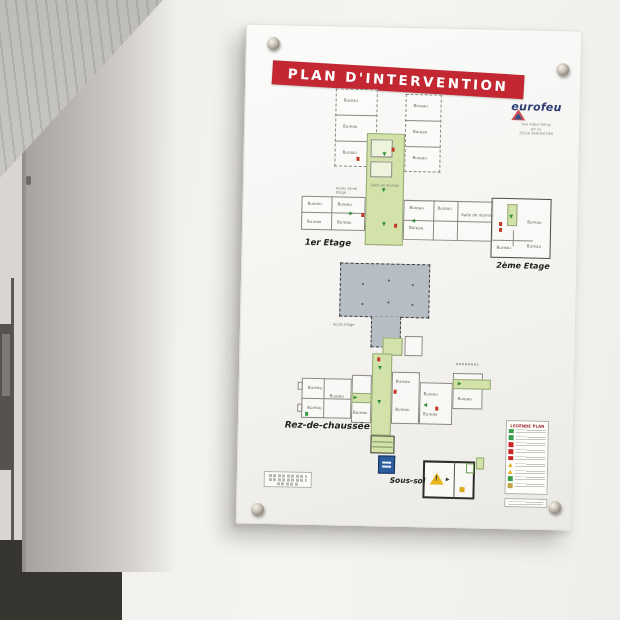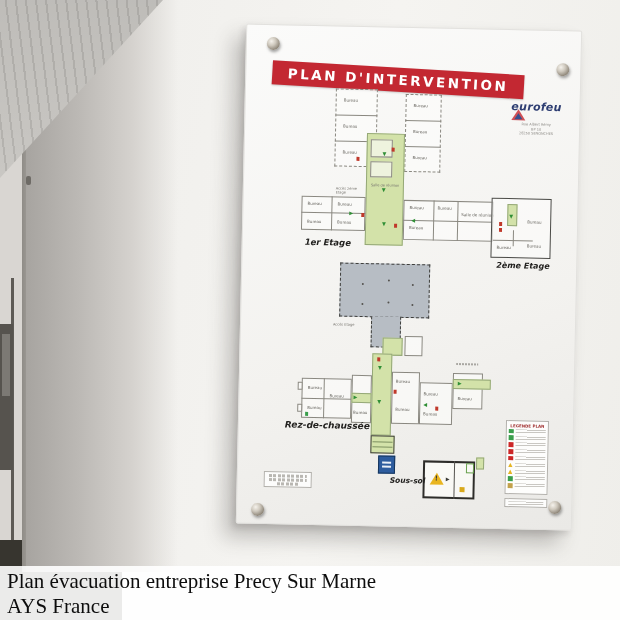--- a/index.html
+++ b/index.html
@@ -281,17 +281,13 @@
         </div>
 
       <div class="cartouche">
         <div class="cart-bar"></div>
         <div class="cart-bar"></div>
         <div class="cart-bar" style="width:60%;margin:0 auto;"></div>
       </div>
     </div>
   </div>
 
-  <div class="abs caption">
-    <div>Plan évacuation entreprise Precy Sur Marne</div>
-    <div>AYS France</div>
-  </div>
 </div>
 
 </body></html>

